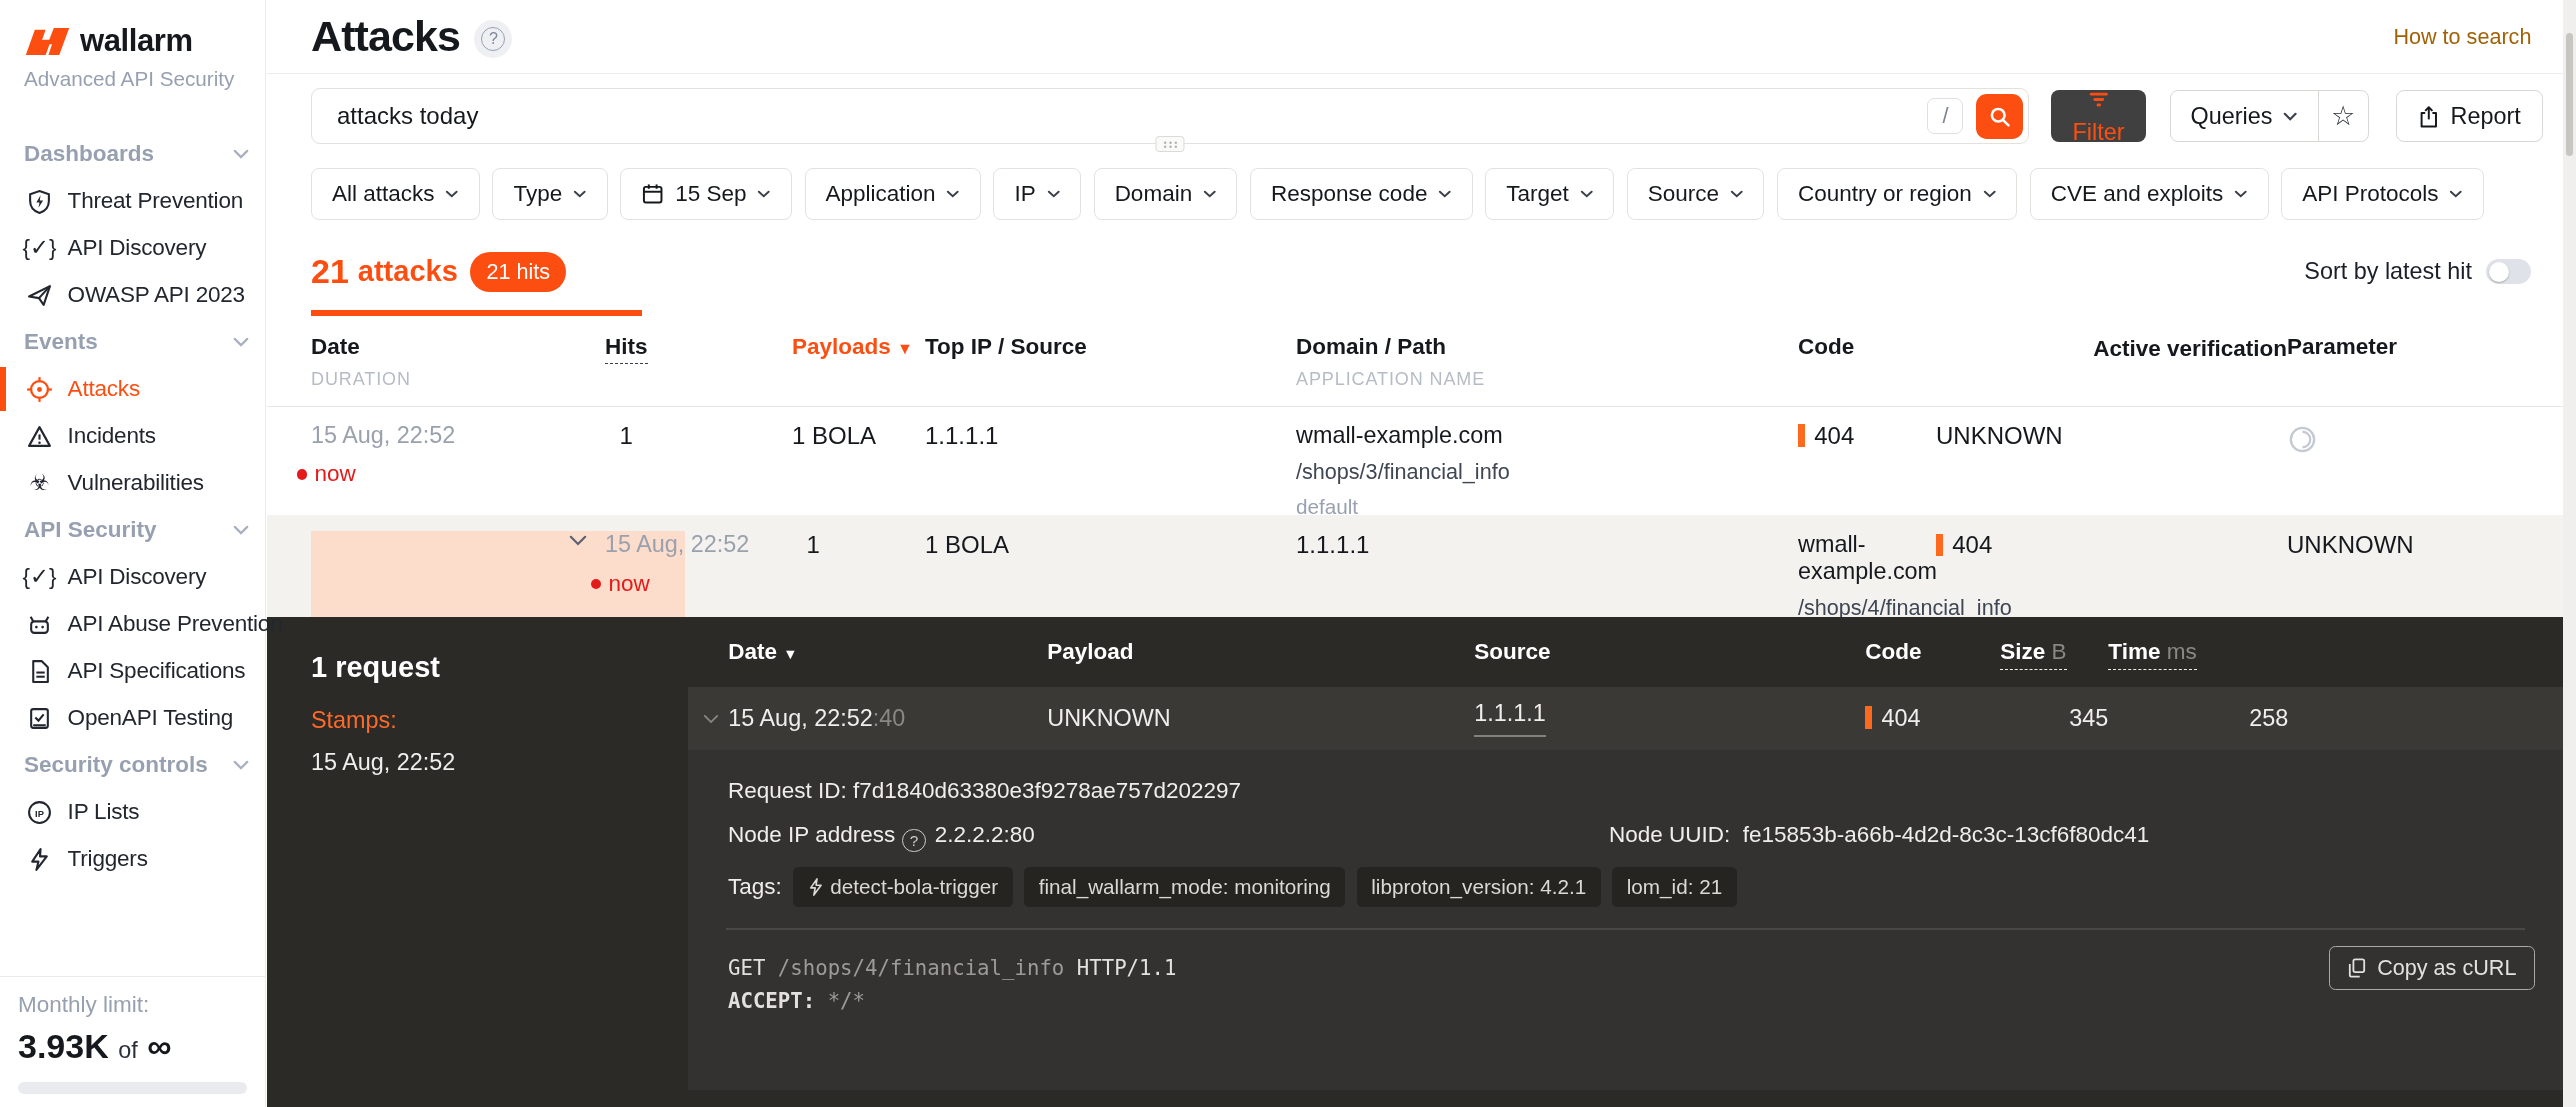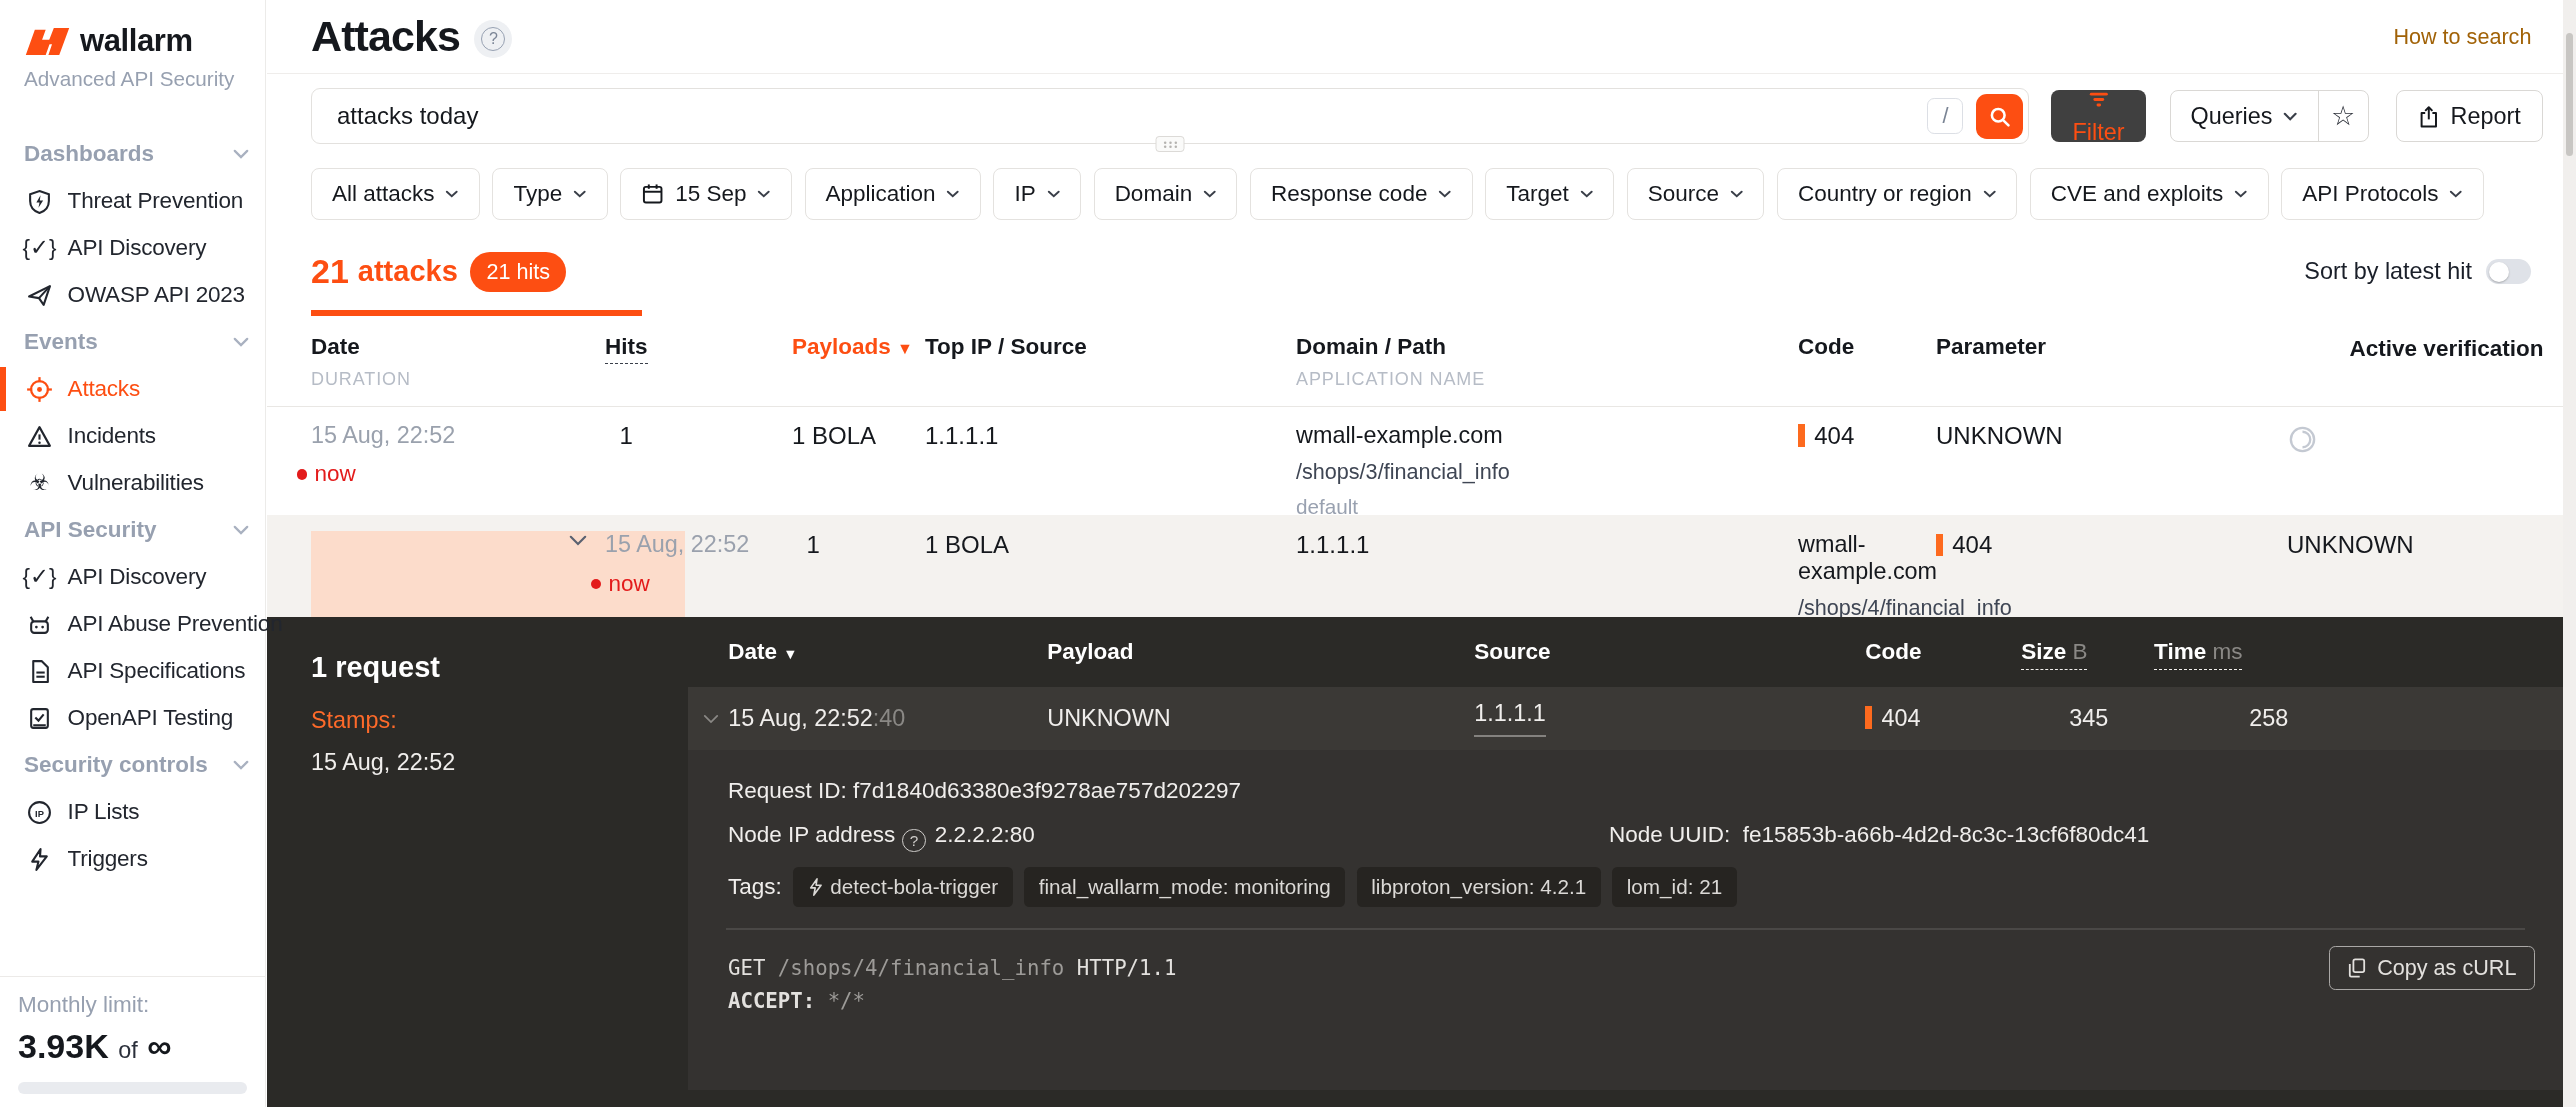--- a/index.html
+++ b/index.html
@@ -96,21 +96,21 @@
   .panel-left { flex:none; width:421px; padding:34px 0 0 44px; }
   .req-count { font-size:29px; font-weight:bold; color:#fff; }
   .stamps-label { margin-top:23.4px; font-size:23.4px; color:#fd6a2a; }
   .stamp { margin-top:14.4px; font-size:23.4px; color:#f0eeec; }
   .panel-right { flex:1; display:flex; flex-direction:column; }
   .d-grid { display:grid; grid-template-columns:25px 319px 427px 391px 135px 108px 180px 1fr; padding-left:15.3px; align-items:center; }
   .d-head { height:70px; }
   .d-head .dh { font-size:22.5px; font-weight:bold; color:#fff; }
   .dh-date { color:#fd4e12; cursor:pointer; }
   .dh-date .tri { font-size:14.4px; }
-  .dh-right { text-align:center; }
+  .dh-right { text-align:left; }
   .dh-right span.u { color:#8a8885; font-weight:normal; }
   .dh-dash { border-bottom:1.8px dashed #f0eeec; padding-bottom:5.4px; }
   .subpanel { background:#343230; height:403px; }
   .d-row { height:63px; background:#3b3936; }
   .d-chev { color:#8a8885; }
   .d-cell { font-size:23.4px; color:#f0eeec; }
   .d-cell .sec { color:#8a8885; }
   .d-right { text-align:right; }
   .src-underline { display:inline-block; border-bottom:2.7px solid #84827f; padding-bottom:8px; }
   .d-details { padding:25px 40px 0 40px; font-size:22.5px; }
@@ -500,22 +500,22 @@
         <div class="hsub">DURATION</div>
       </div>
       <div class="hcell h-hits"><span>Hits</span></div>
       <div class="hcell h-payloads"><span>Payloads</span> <span class="tri">▼</span></div>
       <div class="hcell">Top IP / Source</div>
       <div class="hcell">
         <div>Domain / Path</div>
         <div class="hsub">APPLICATION NAME</div>
       </div>
       <div class="hcell">Code</div>
+      <div class="hcell h-av">Active verification</div>
       <div class="hcell">Parameter</div>
-      <div class="hcell h-av">Active verification</div>
     </div>
 
     <div class="atk-grid atk-row">
       <div>
         <div class="cell-date">15 Aug, 22:52</div>
         <div class="now-line">
             <span class="now-dot"></span>
             <span class="now-text">now</span>
           </div>
       </div>

